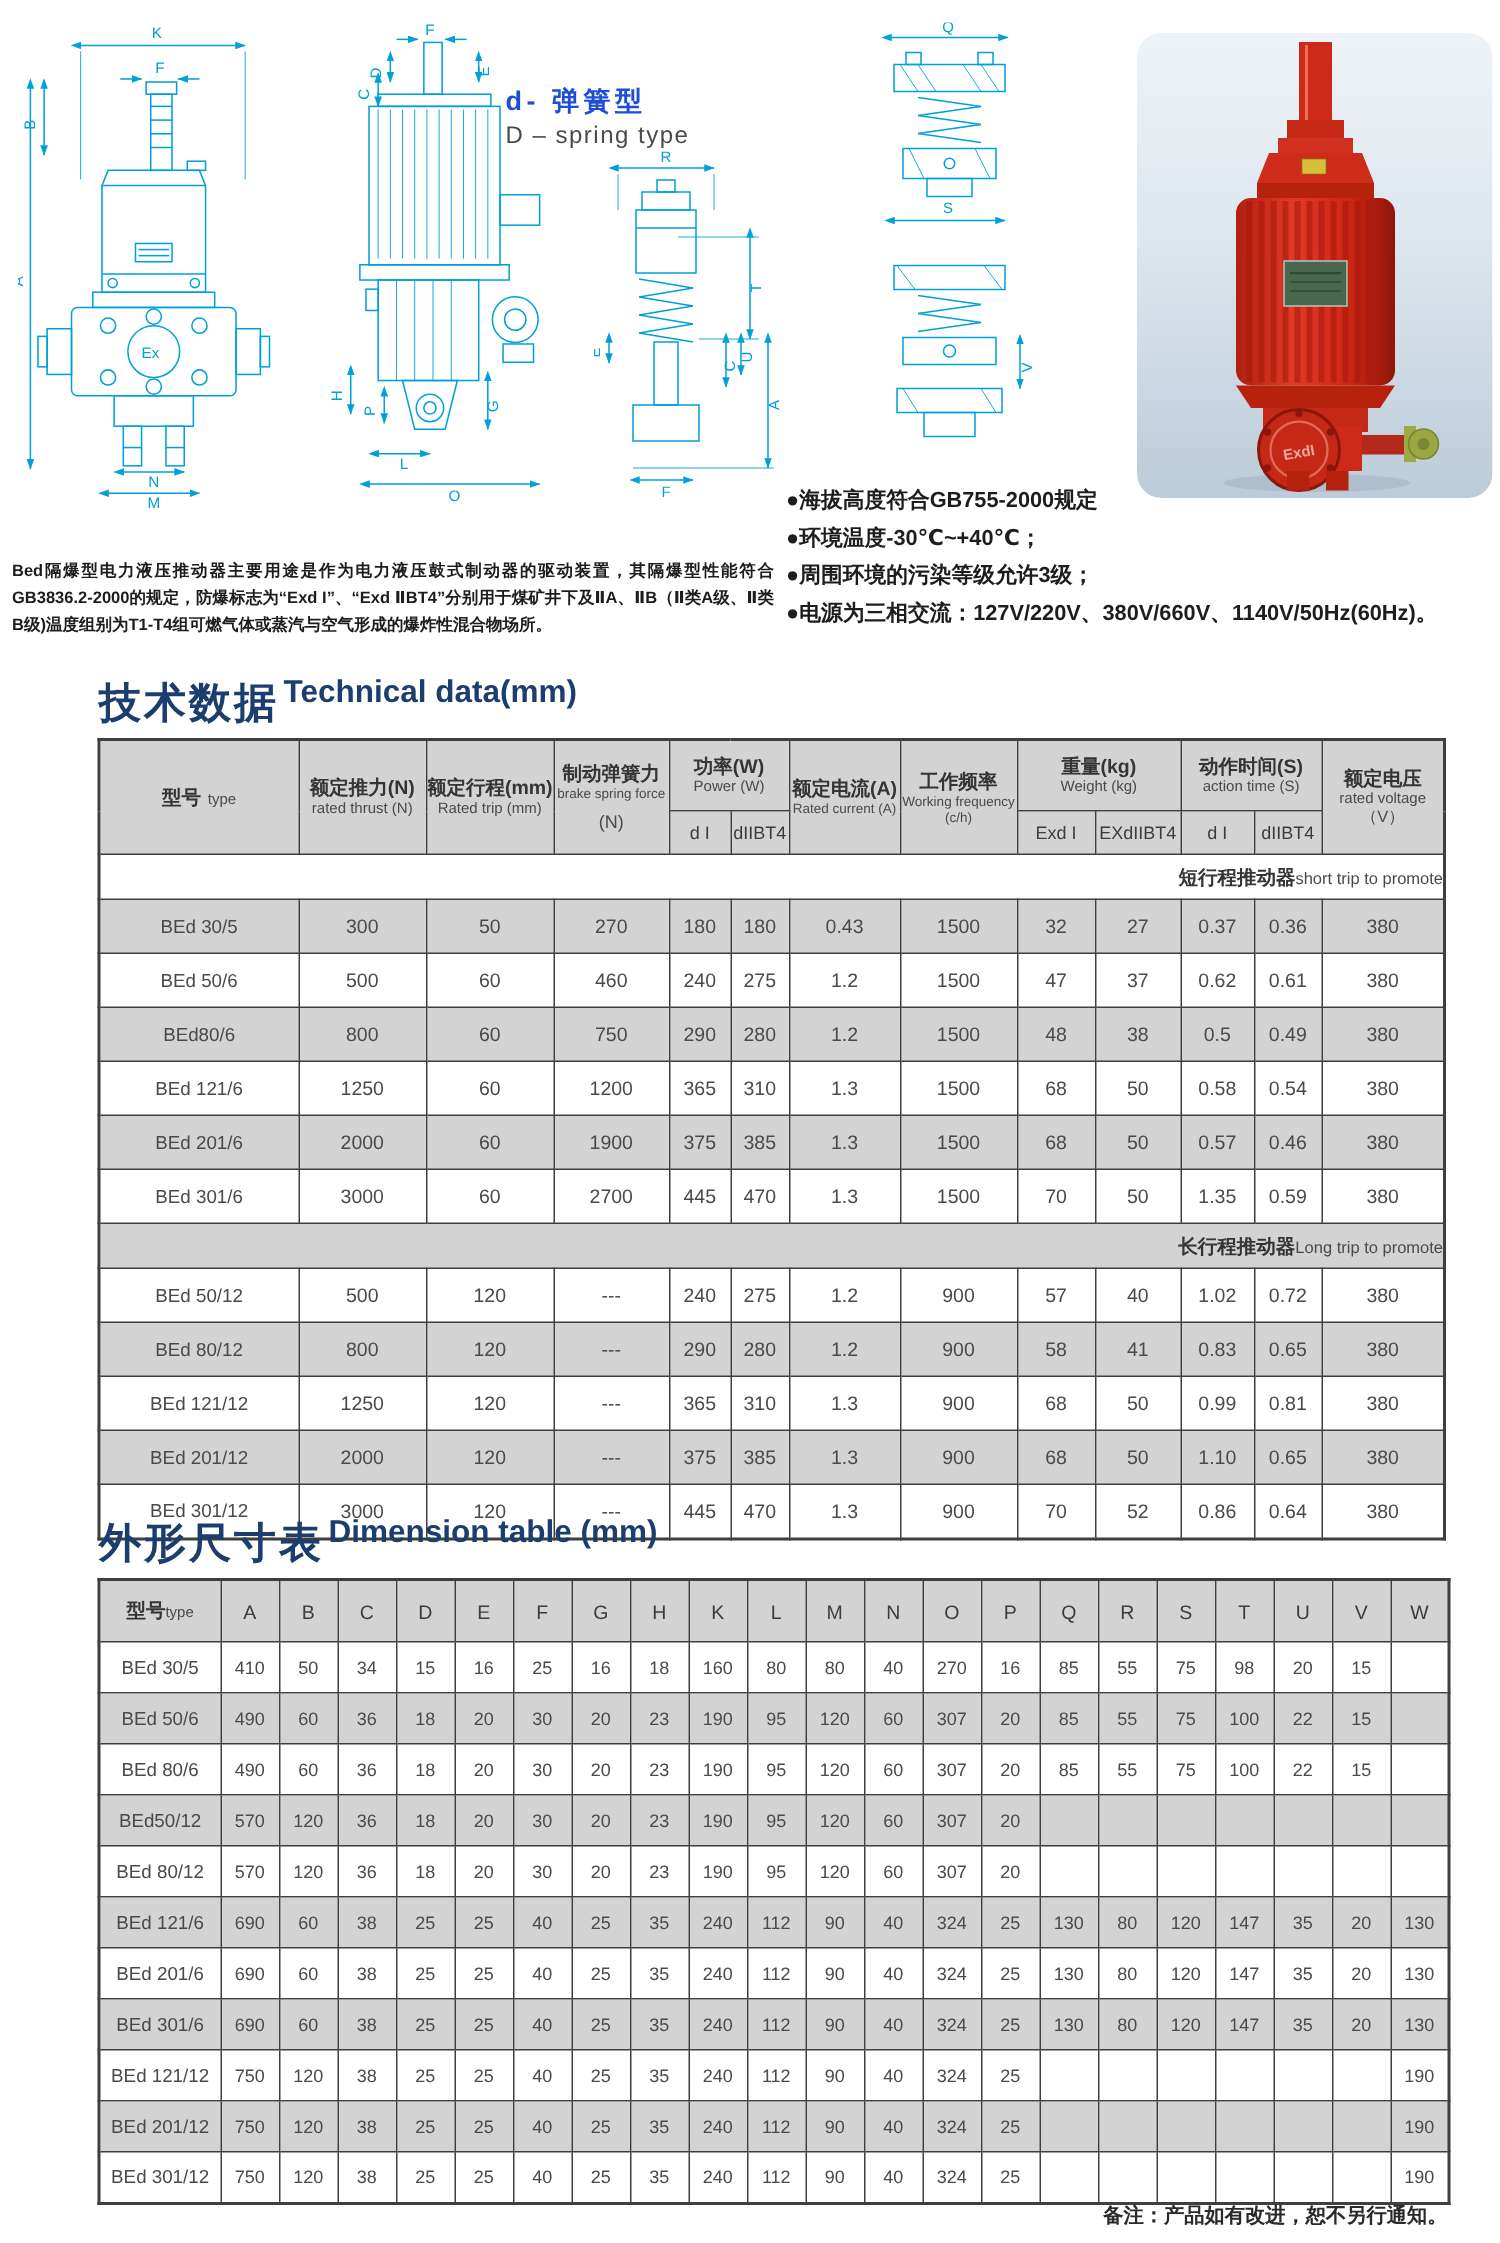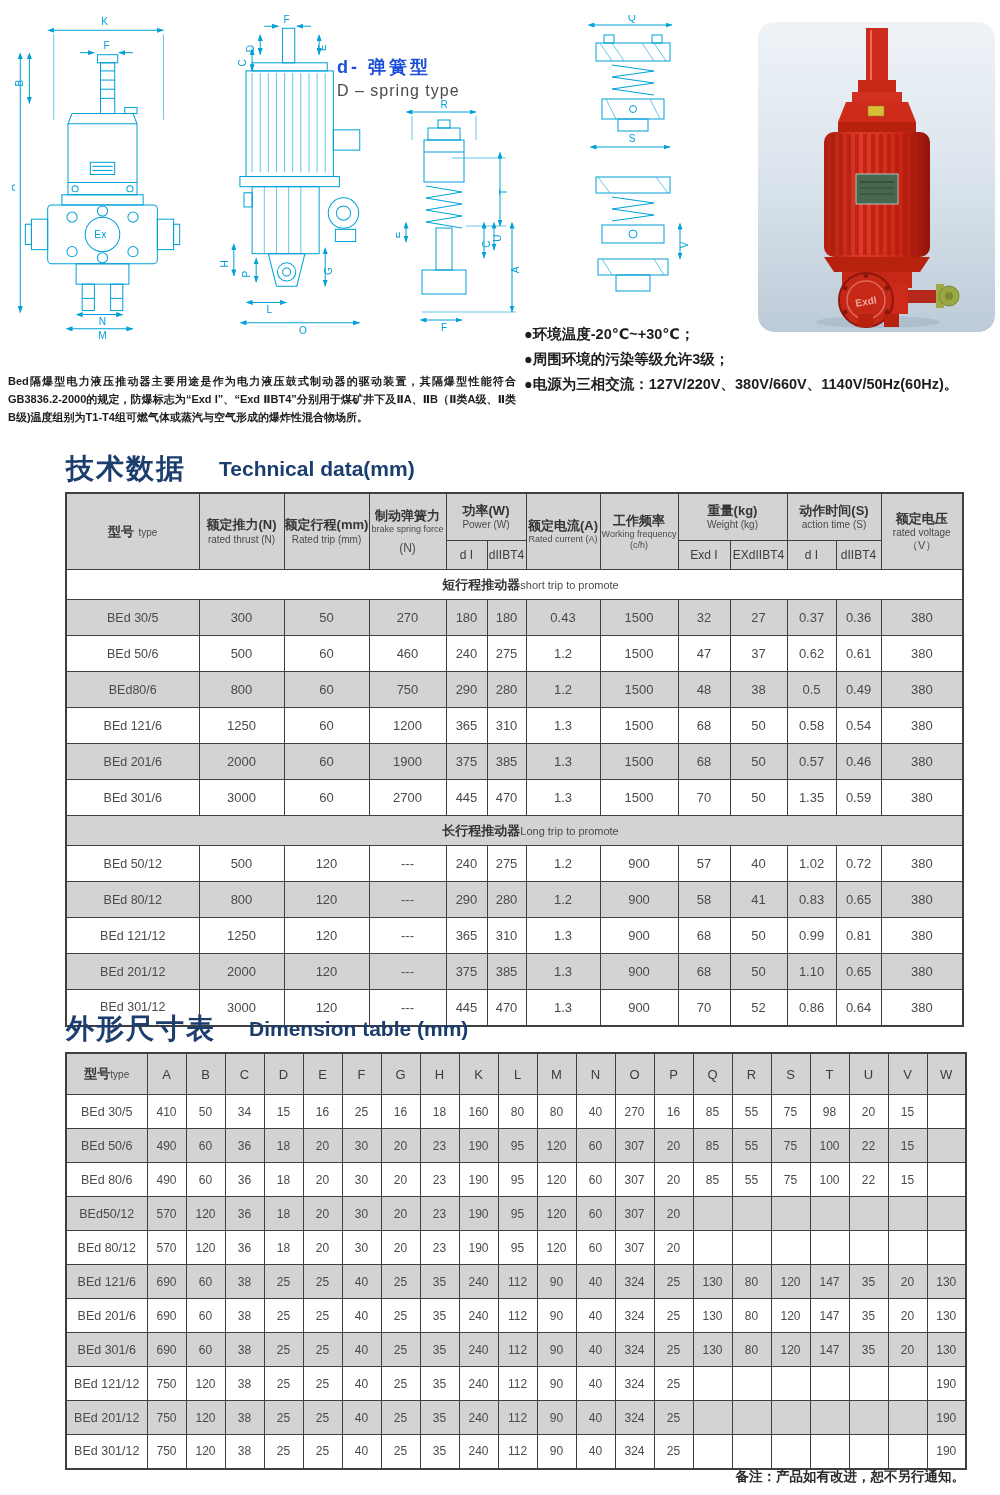--- a/index.html
+++ b/index.html
@@ -15,40 +15,40 @@
 
   
   .photo-card{border-radius:16px;overflow:hidden}
 
   
   .intro{width:508px;font-size:11px;font-weight:600;line-height:1.62;color:#1d1d1d;text-align:justify}
   .cond-title{font-size:17px;font-weight:bold;color:#111;margin:0 0 6px 0}
   .cond-item{font-size:14.5px;font-weight:600;color:#1d1d1d;line-height:1.72}
 
   
-  .sec-title{display:flex;align-items:center;gap:33px}
+  .sec-title{display:flex;align-items:flex-start;gap:3px}
   .sec-title .cn{font-size:28px;font-weight:bold;color:#1c3e6e;letter-spacing:2px}
   .sec-title .en{font-size:21px;font-weight:bold;color:#1c3e6e}
 
   
   table{border-collapse:collapse;table-layout:fixed;border:2px solid #3f3f3f}
   th,td{border:1px solid #3f3f3f;text-align:center;vertical-align:middle;padding:0;overflow:hidden}
   thead th{background:#d3d3d3}
   tr.shade td{background:#d3d3d3}
   .tech{width:897px;color:#4a4a4a}
   .tech thead tr.h1 th{height:46px}
   .tech thead tr.h2 th{height:28px;font-size:12px;font-weight:normal;color:#3c3c3c}
   .tech tbody tr{height:36px;font-size:13px}
   .tech tbody tr.sec-row{height:30px}
   .hcn{display:block;font-size:13px;font-weight:bold;color:#353535;line-height:1.25}
   .hcn.inline{display:inline}
   .hen{display:block;font-size:10px;font-weight:normal;color:#4a4a4a;line-height:1.2}
   .hen.inline{display:inline}
   .hen.xs{font-size:9px}
-  .section-cell{text-align:center;padding-left:32px}
+  .section-cell{text-align:right;padding-left:32px}
   .sec-cn{font-weight:bold;font-size:13px;color:#353535}
   .sec-en{font-size:11px;color:#4a4a4a}
   .dim{width:900px;color:#4a4a4a}
   .dim thead th{height:40px;font-size:13px;font-weight:normal;color:#3c3c3c}
   .dim tbody tr{height:34px;font-size:12px}
   .dim td.model-cell,.tech td.model-cell{font-size:12.5px}
 
   .note{width:900px;text-align:right;font-size:13.5px;font-weight:bold;color:#2a2a2a}
 </style>
 </head>
@@ -311,21 +311,22 @@
       <circle cx="87" cy="266" r="2.5" fill="#8e150c"></circle>
     <text x="108" y="283" text-anchor="middle" font-size="10" font-weight="bold" fill="#f0a79c" transform="rotate(-10 108 280)">ExdI</text>
     <rect x="100" y="292" width="15" height="13" fill="#b7220f"></rect>
       <rect x="126" y="292" width="15" height="13" fill="#b7220f"></rect>
   </svg>
 </div>
 
 <p class="abs intro" style="left:8px;top:362px">Bed隔爆型电力液压推动器主要用途是作为电力液压鼓式制动器的驱动装置，其隔爆型性能符合GB3836.2-2000的规定，防爆标志为“Exd I”、“Exd ⅡBT4”分别用于煤矿井下及ⅡA、ⅡB（Ⅱ类A级、Ⅱ类B级)温度组别为T1-T4组可燃气体或蒸汽与空气形成的爆炸性混合物场所。</p>
 
 <div class="abs" style="left:524px;top:322px;width:474px">
-  <div class="cond-item">●环境温度-20℃~+30℃；</div>
+  <div class="cond-item">●海拔高度符合GB755-2000规定</div>
+  <div class="cond-item">●环境温度-30℃~+40℃；</div>
   <div class="cond-item">●周围环境的污染等级允许3级；</div>
   <div class="cond-item">●电源为三相交流：127V/220V、380V/660V、1140V/50Hz(60Hz)。</div>
 </div>
 
 <div class="abs sec-title" style="left:66px;top:450px">
   <span class="cn">技术数据</span>
   <span class="en">Technical data(mm)</span>
 </div>
 
 <table class="abs tech" style="left:65px;top:492px">

